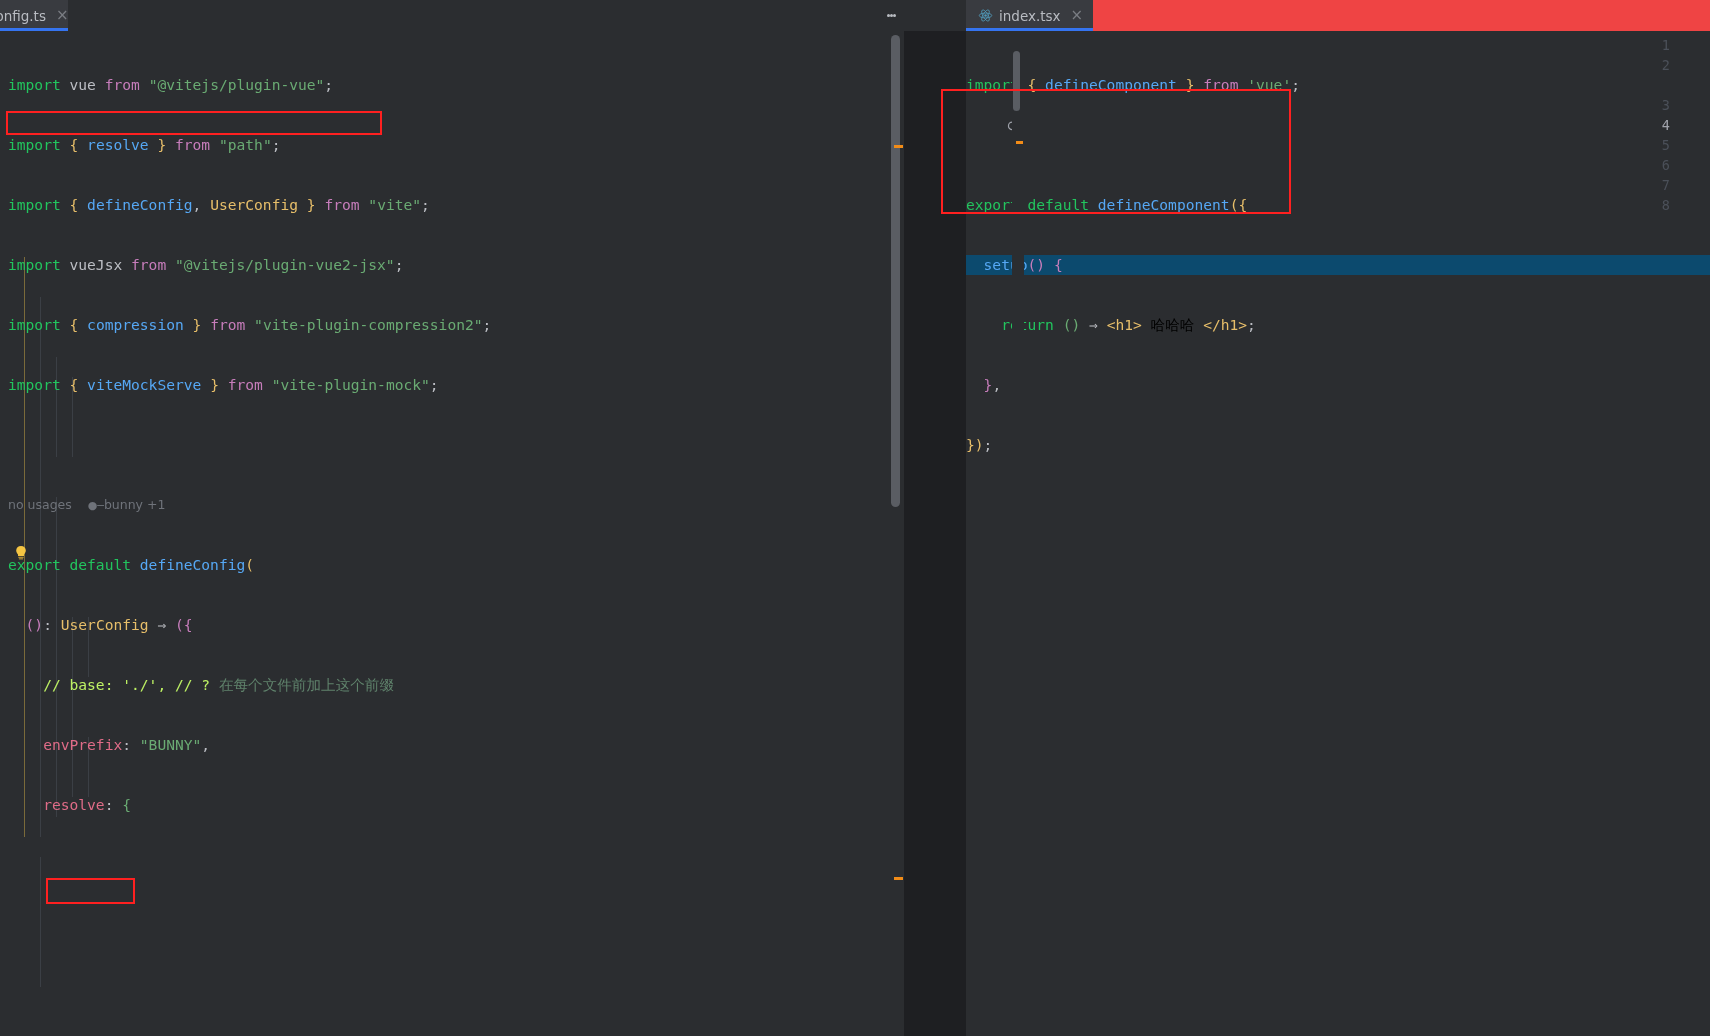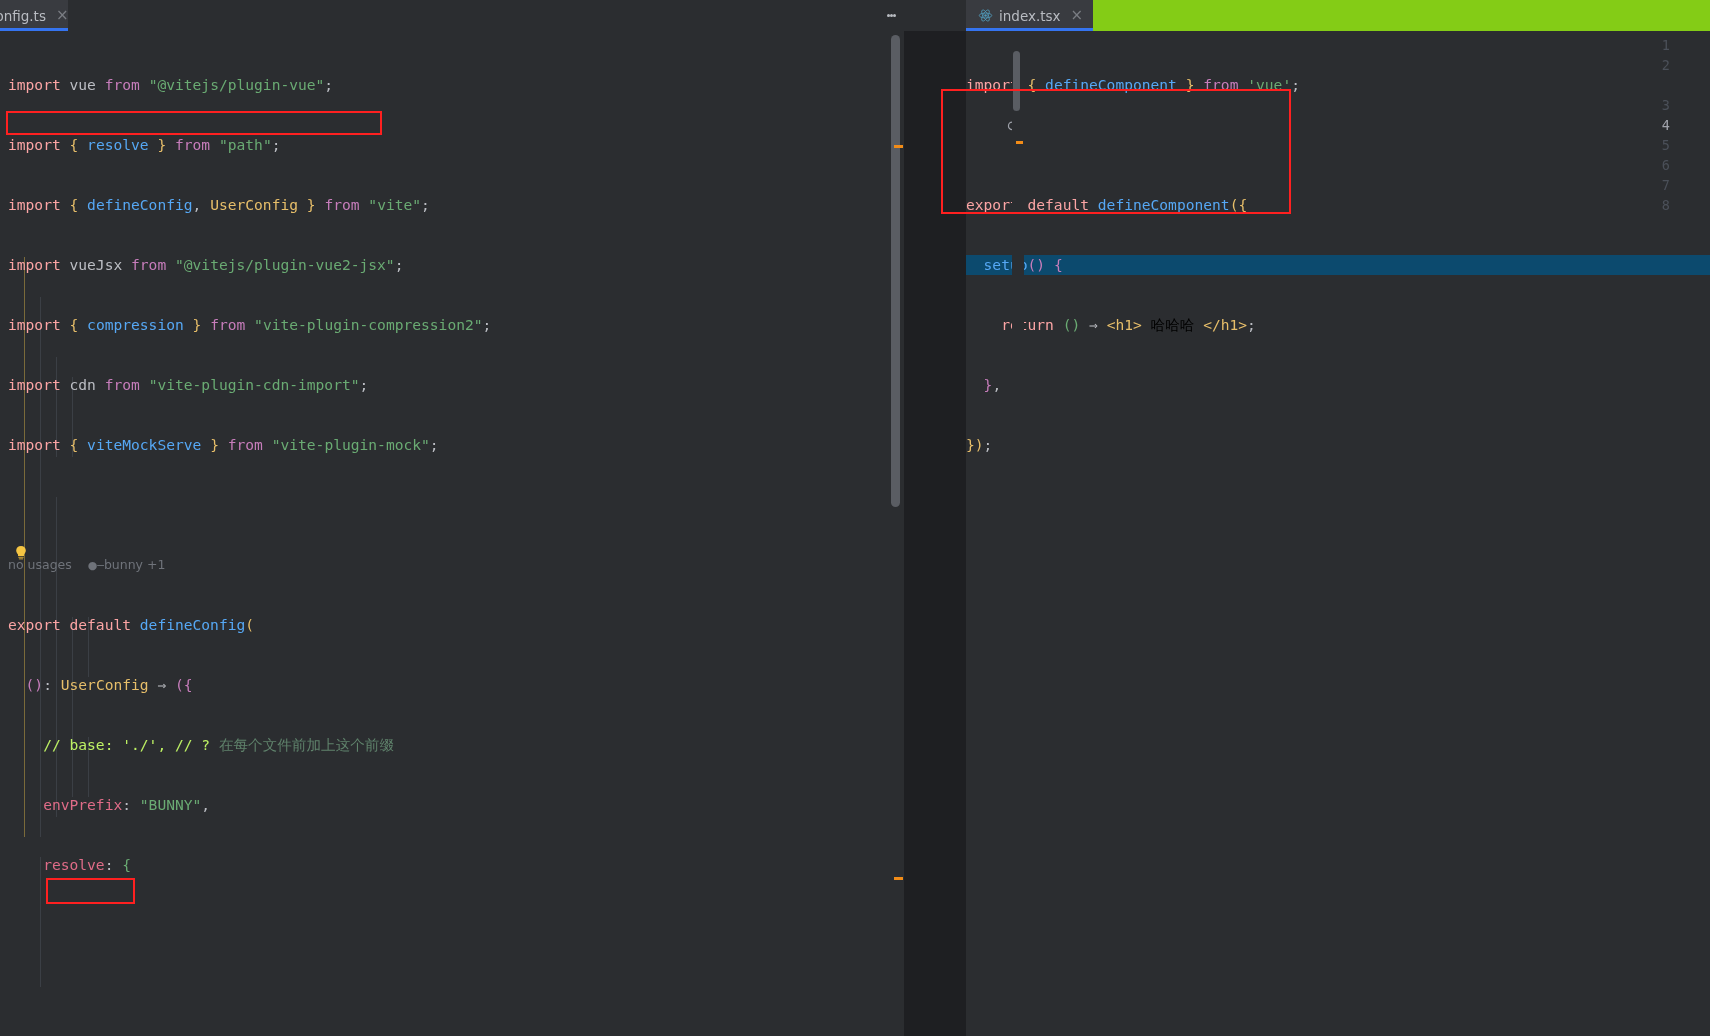--- a/index.html
+++ b/index.html
@@ -11,21 +11,21 @@
   }
   .app { position: relative; width: 1710px; height: 1036px; background: #1e1f22; }
 
   
   .tabbar {
     position: absolute; top: 0; height: 31px;
     background: #2b2d30;
     display: flex; align-items: stretch;
   }
   .tabbar.left  { left: 0;    width: 966px; }
-  .tabbar.right { left: 966px; width: 744px; background:#84cc16; }
+  .tabbar.right { left: 966px; width: 744px; background:#ef4444; }
 
   .tab {
     display: flex; align-items: center; gap: 6px;
     padding: 0 10px 0 12px; height: 31px;
     font-family: "DejaVu Sans", sans-serif;
     font-size: 13.5px; color: #b9bcc2;
     position: relative; cursor: pointer;
     background: #393b40;
   }
   .tab.active::after {
@@ -61,21 +61,21 @@
     line-height: 20px;
     white-space: pre;
   }
   .pane.left .code  { padding-top: 4px; padding-left: 8px; }
 
   .ln { height: 20px; position: relative; }
   .ln.hl { background: #0c4a6e; }
   .ln.hl::after { content:""; position:absolute; left:-8px; right:-2000px; top:0; bottom:0; background:#2f3237; z-index:-1;}
 
   
-  .kw   { color: #fca5a5; }
+  .kw   { color: #22c55e; }
   .kw2  { color: #c77dbb; }
   .id   { color: #bcbec4; }
   .fn   { color: #56a8f5; }
   .str  { color: #6aab73; }
   .punc { color: #bcbec4; }
   .br1  { color: #e8bf6a; }
   .br2  { color: #c77dbb; }
   .br3  { color: #6aab73; }
   .cmt  { color: #bef264; }
   .cmtg { color: #5f826b; }
@@ -195,21 +195,20 @@
     <div class="iguide" style="left:88px; top:586px; height:60px;"></div>
     <div class="iguide" style="left:88px; top:706px; height:60px;"></div>
     <div class="iguide" style="left:40px; top:826px; height:130px;"></div>
 
     <div class="code" style="position:relative;">
       <div class="ln"><span class="kw">import</span> <span class="id">vue</span> <span class="kw2">from</span> <span class="str">"@vitejs/plugin-vue"</span><span class="punc">;</span></div>
       <div class="ln"><span class="kw">import</span> <span class="br1">{</span> <span class="fn">resolve</span> <span class="br1">}</span> <span class="kw2">from</span> <span class="str">"path"</span><span class="punc">;</span></div>
       <div class="ln"><span class="kw">import</span> <span class="br1">{</span> <span class="fn">defineConfig</span><span class="punc">,</span> <span class="type">UserConfig</span> <span class="br1">}</span> <span class="kw2">from</span> <span class="str">"vite"</span><span class="punc">;</span></div>
       <div class="ln"><span class="kw">import</span> <span class="id">vueJsx</span> <span class="kw2">from</span> <span class="str">"@vitejs/plugin-vue2-jsx"</span><span class="punc">;</span></div>
       <div class="ln"><span class="kw">import</span> <span class="br1">{</span> <span class="fn">compression</span> <span class="br1">}</span> <span class="kw2">from</span> <span class="str">"vite-plugin-compression2"</span><span class="punc">;</span></div>
-      <div class="ln"><span class="kw">import</span> <span class="id">cdn</span> <span class="kw2">from</span> <span class="str">"vite-plugin-cdn-import"</span><span class="punc">;</span></div>
       <div class="ln"><span class="kw">import</span> <span class="br1">{</span> <span class="fn">viteMockServe</span> <span class="br1">}</span> <span class="kw2">from</span> <span class="str">"vite-plugin-mock"</span><span class="punc">;</span></div>
       <div class="ln"></div>
       <div class="inlay"><span>no usages</span>&nbsp;&nbsp;&nbsp;&nbsp;<span class="person">●─</span><span>bunny +1</span></div>
       <div class="ln"><span class="kw">export</span> <span class="kw">default</span> <span class="fn">defineConfig</span><span class="br1">(</span></div>
       <div class="ln">  <span class="br2">()</span><span class="punc">:</span> <span class="type">UserConfig</span> <span class="arrow">⇒</span> <span class="br2">({</span></div>
       <div class="ln">    <span class="cmt">// base: './', // ? </span><span class="cmtg">在每个文件前加上这个前缀</span></div>
       <div class="ln">    <span class="pink">envPrefix</span><span class="punc">:</span> <span class="str">"BUNNY"</span><span class="punc">,</span></div>
       <div class="ln">    <span class="pink">resolve</span><span class="punc">:</span> <span class="br3">{</span></div>
       <div class="ln">       </div>
       

